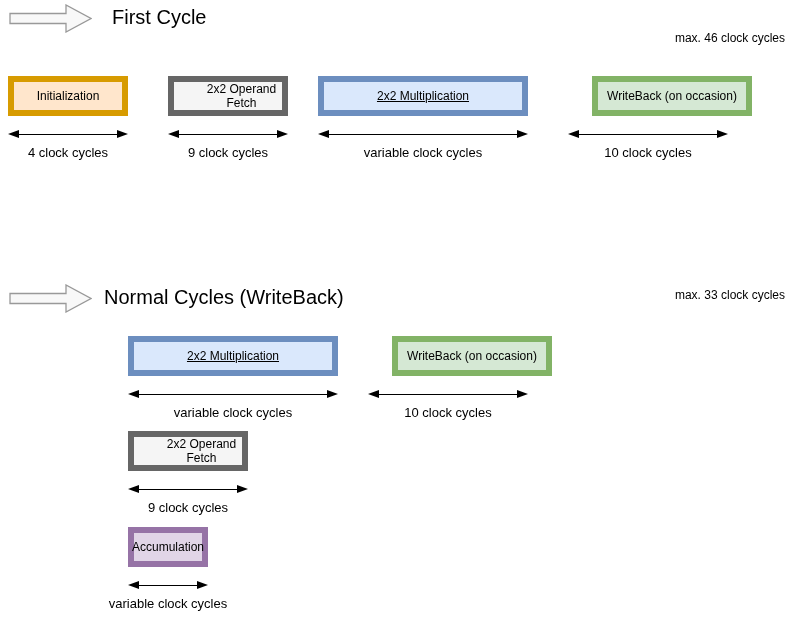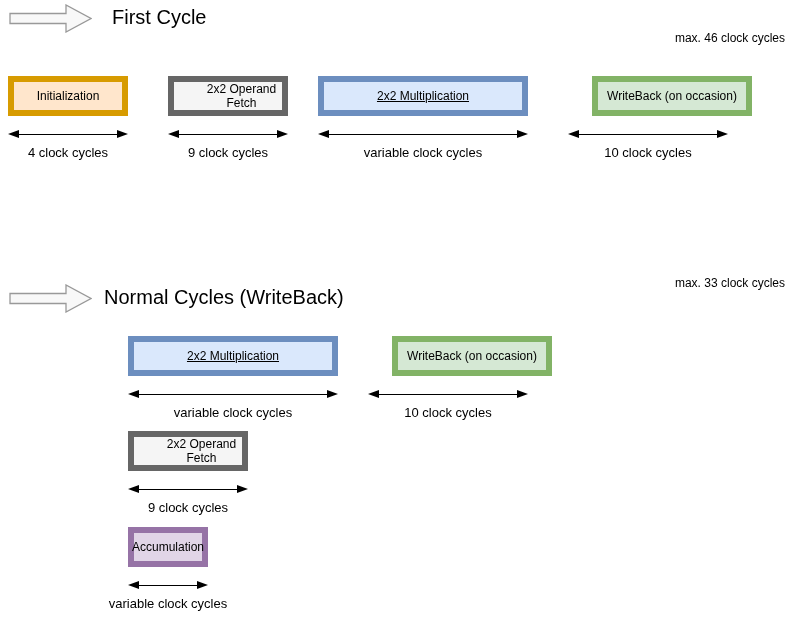--- a/index.html
+++ b/index.html
@@ -103,21 +103,21 @@
     </div>
     <div class="duration">10 clock cycles</div>
   </div>
 
   <div class="header-arrow" style="left:9px; top:284px;">
     <svg viewBox="0 0 83 29">
       <polygon points="1,9.5 57,9.5 57,1 82,14.5 57,28 57,19.5 1,19.5" style="fill:var(--arrow-icon-fill,#F8F8F8); stroke:var(--arrow-icon-border,#999); stroke-width:1.3;"></polygon>
     </svg>
   </div>
   <div class="sec-title" style="left:104px; top:286px;">Normal Cycles (WriteBack)</div>
-  <div class="max-label" style="top:276px;">max. 33 clock cycles</div>
+  <div class="max-label" style="top:288px;">max. 33 clock cycles</div>
 
   <div class="stage" style="left:128px; top:336px; width:210px;">
     <div class="stage-box c-blue">
       <span>2x2 Multiplication</span>
     </div>
     <div class="harrow">
       <i class="hl"></i>
       <i class="line"></i>
       <i class="hr"></i>
     </div>

